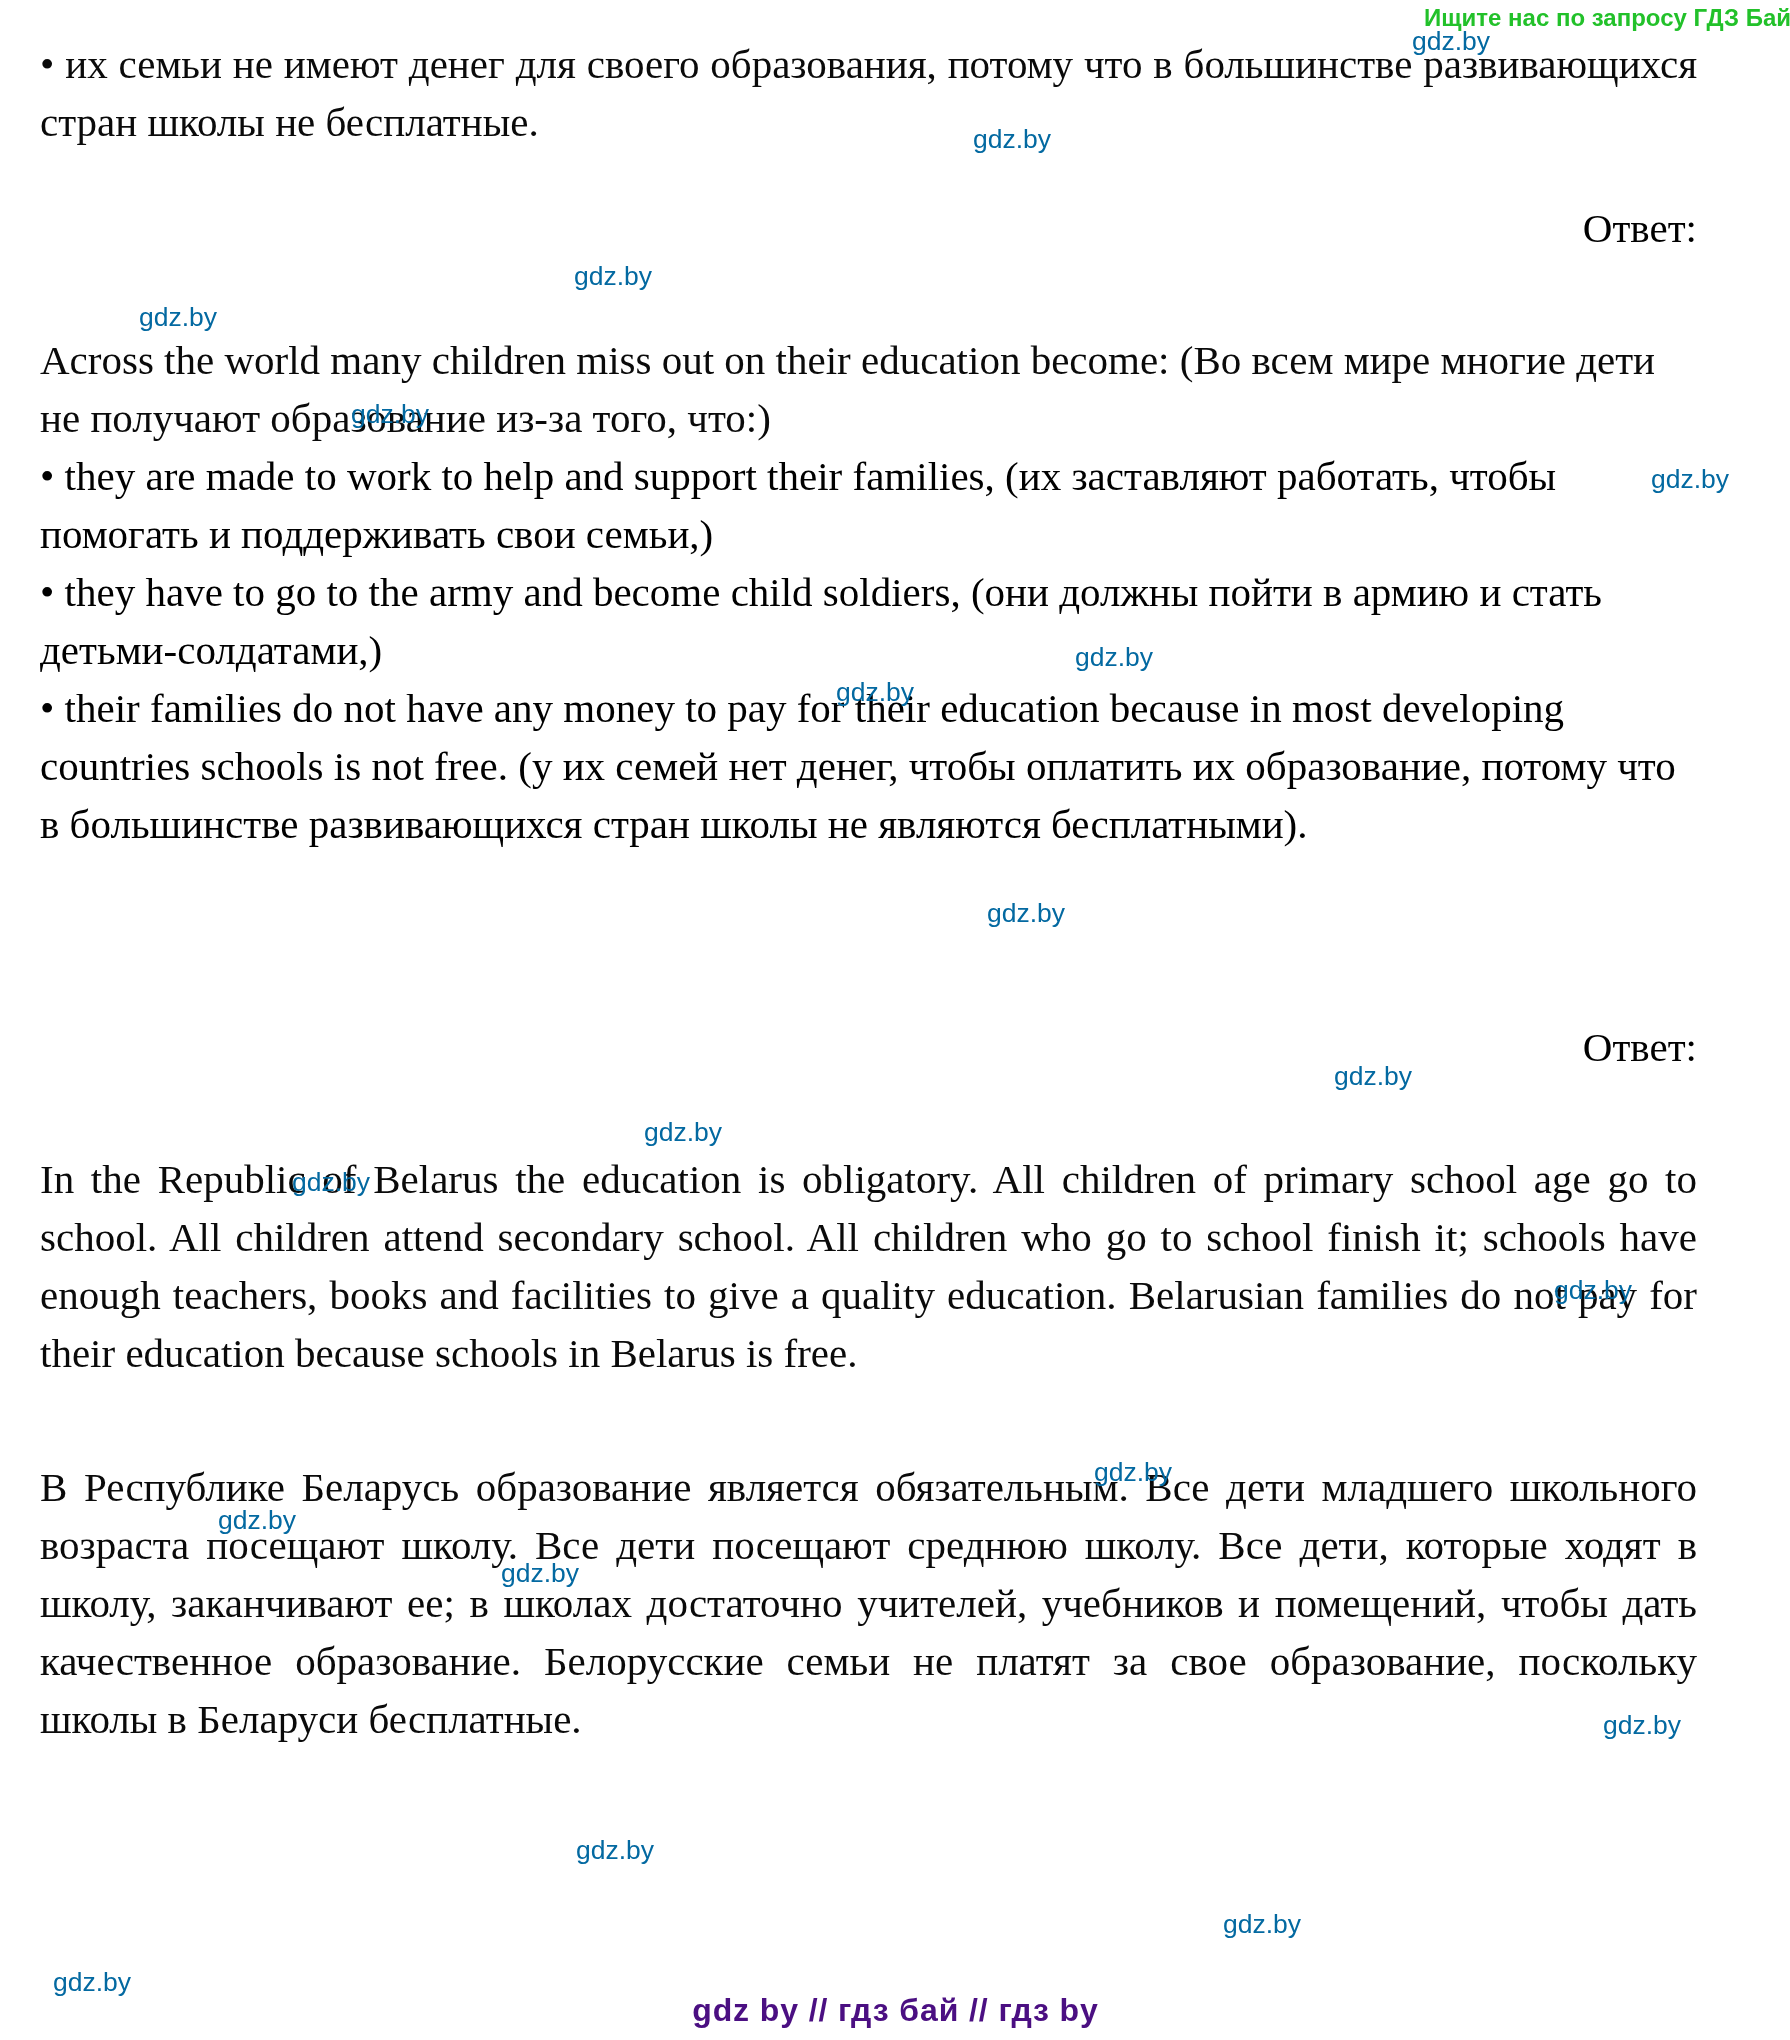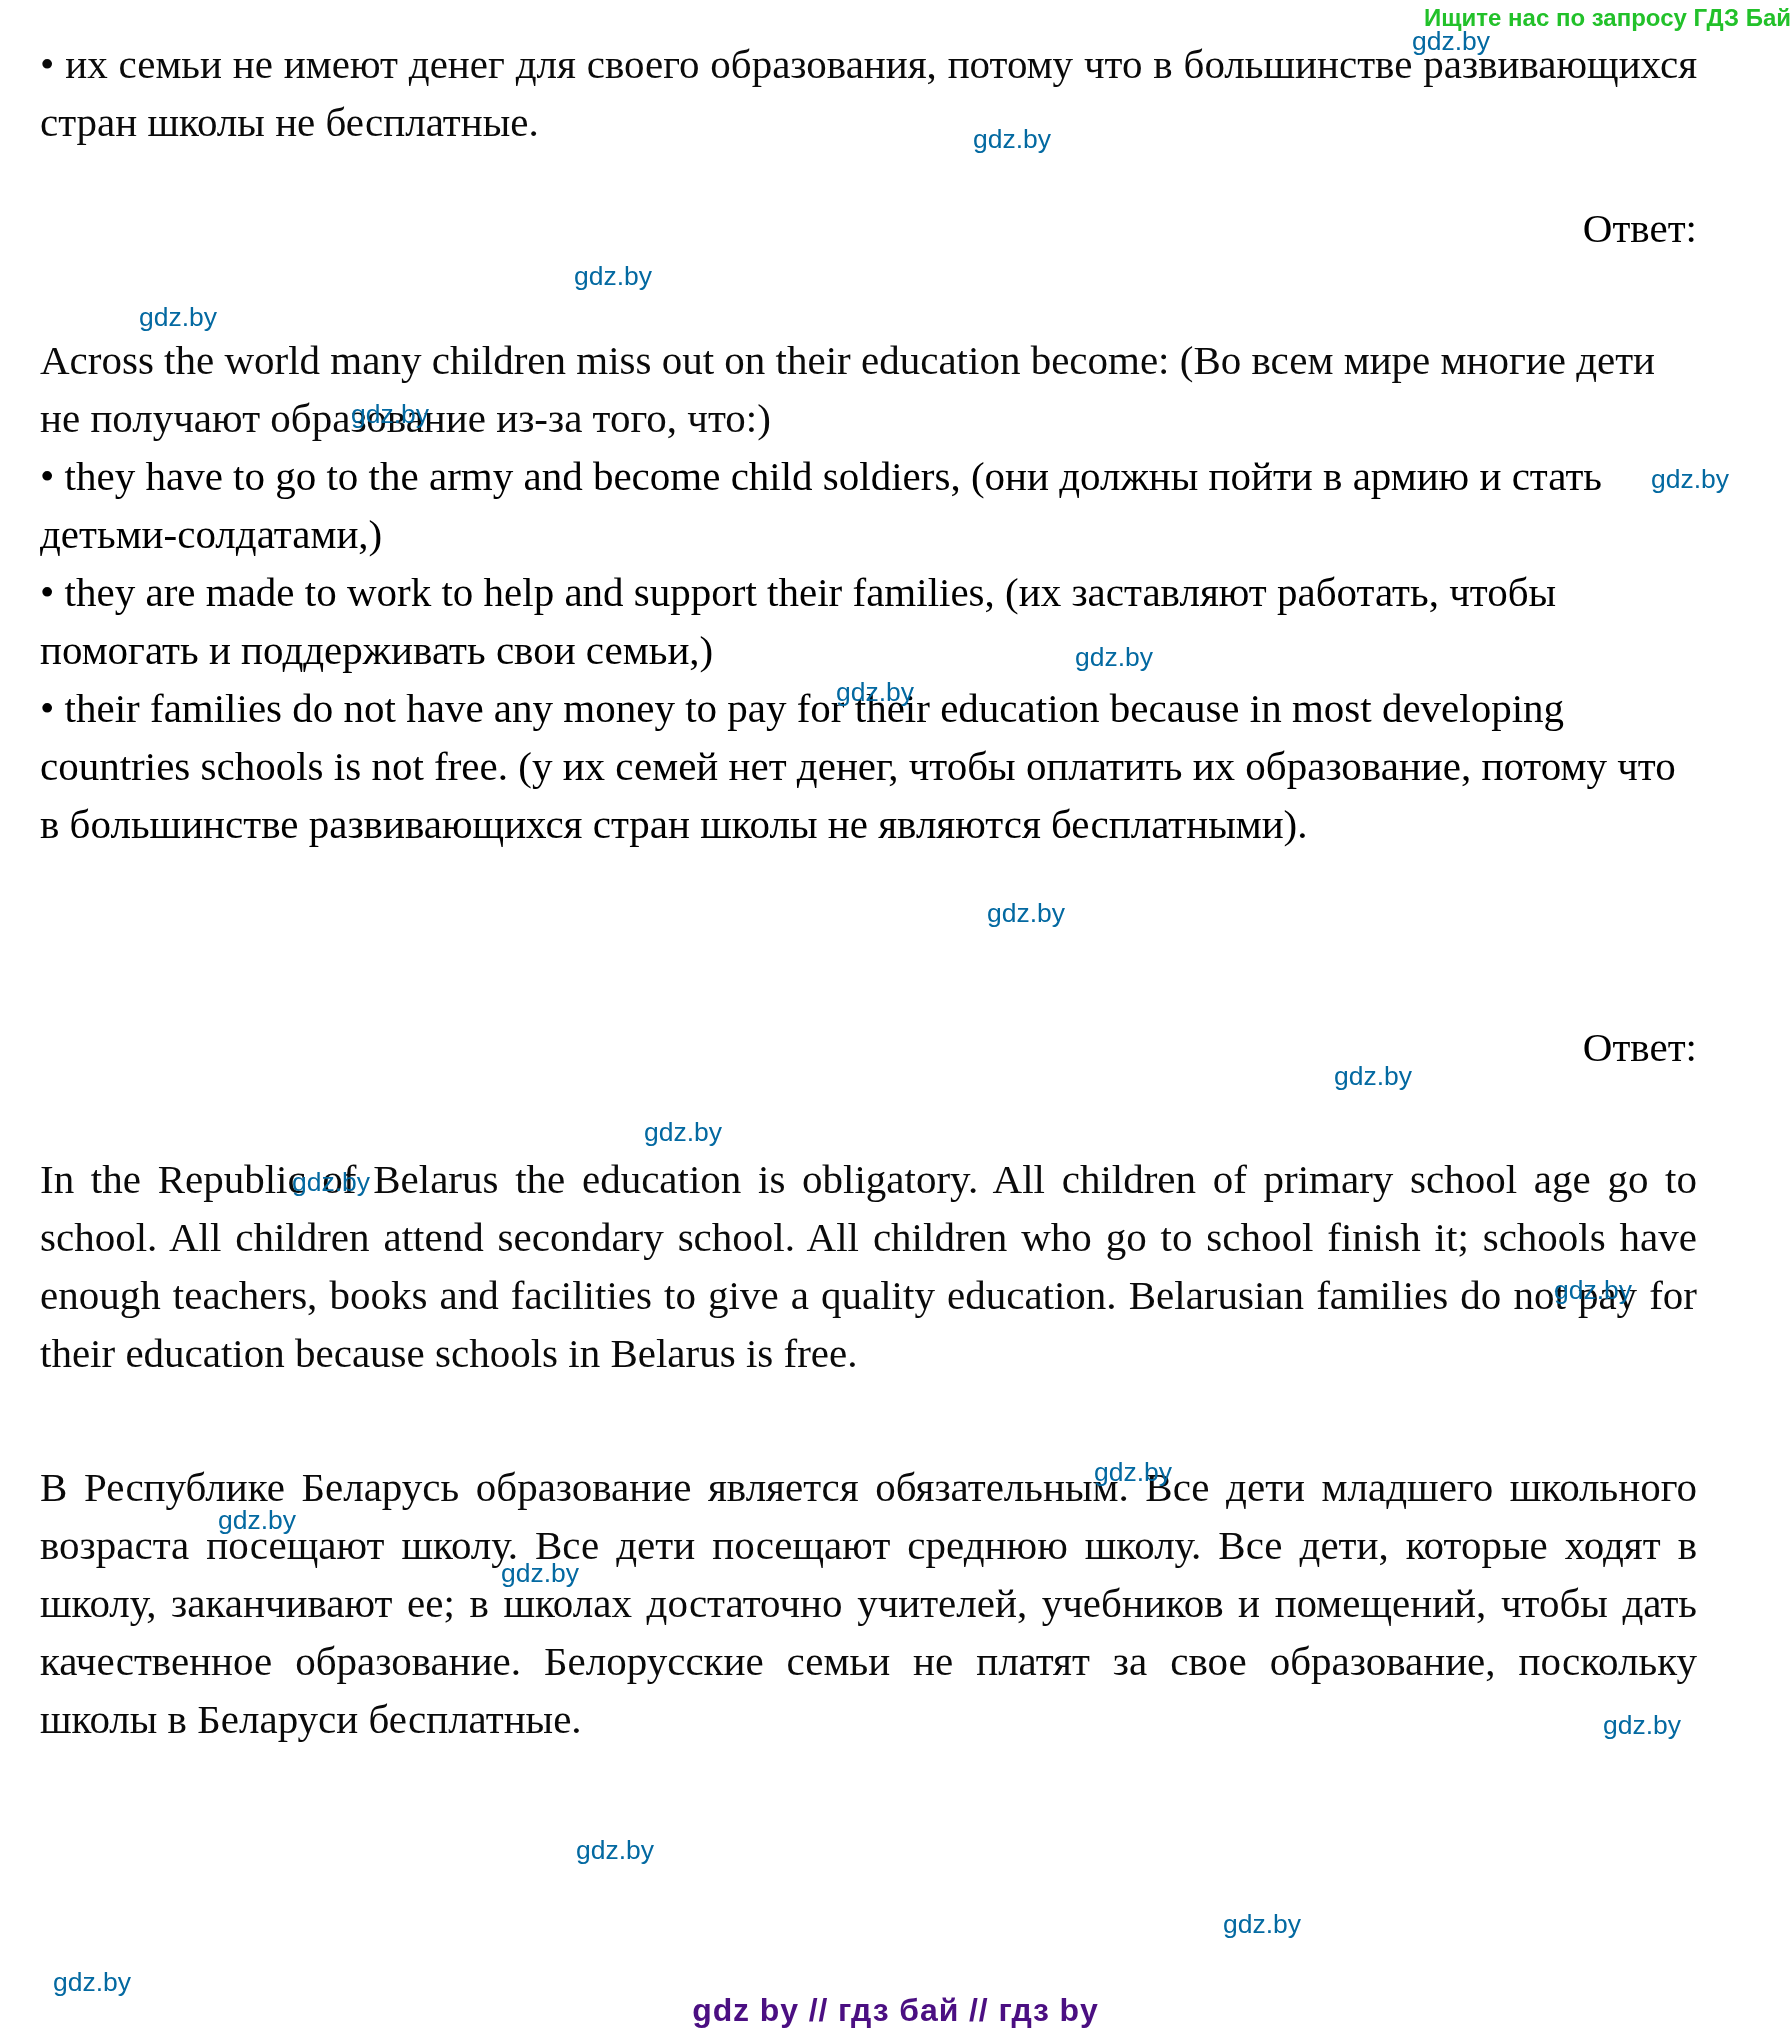--- a/index.html
+++ b/index.html
@@ -122,23 +122,23 @@
     <p class="para just">•  их семьи не имеют денег для своего образования, потому что в большинстве развивающихся стран школы не бесплатные.</p>
 
     <div class="gap-m"></div>
 
     <p class="label-answer">Ответ:</p>
 
     <div class="gap-l"></div>
 
     <p class="para left">Across the world many children miss out on their education become: (Во всем мире многие дети не получают образование из-за того, что:)</p>
 
+    <p class="bullet-line">• they are made to work to help and support their families, (их заставляют работать, чтобы помогать и поддерживать свои семьи,)</p>
+
     <p class="bullet-line">• they have to go to the army and become child soldiers, (они должны пойти в армию и стать детьми-солдатами,)</p>
-
-    <p class="bullet-line">• they are made to work to help and support their families, (их заставляют работать, чтобы помогать и поддерживать свои семьи,)</p>
 
     <p class="bullet-line">• their families do not have any money to pay for their education because in most developing countries schools is not free. (у их семей нет денег, чтобы оплатить их образование, потому что в большинстве развивающихся стран школы не являются бесплатными).</p>
 
     <div class="gap-xl"></div>
 
 
     <div class="gap-l"></div>
 
     <p class="label-answer">Ответ:</p>
 

